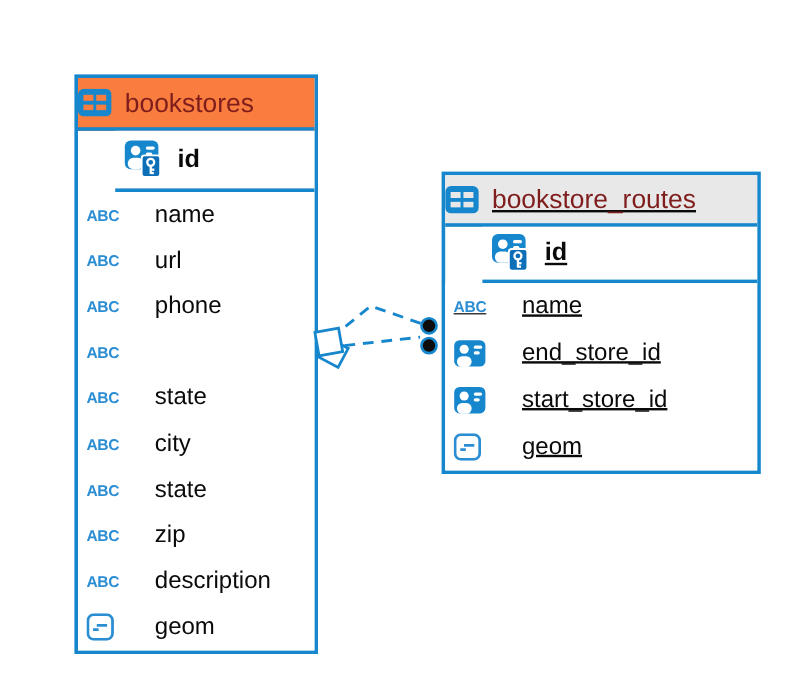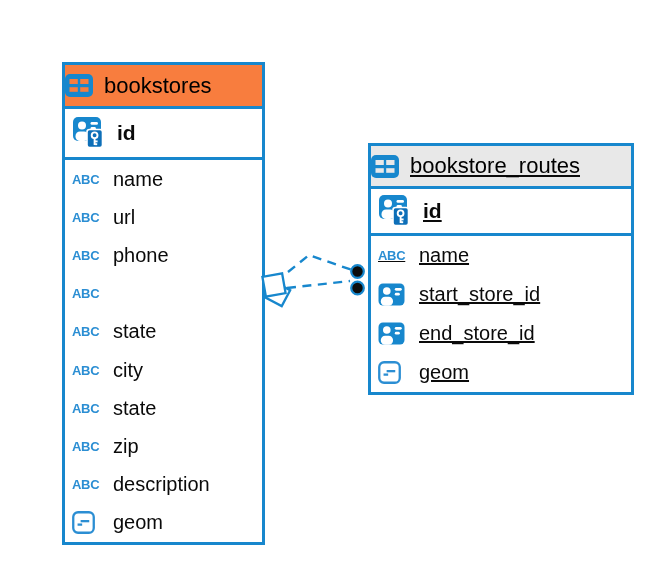--- a/index.html
+++ b/index.html
@@ -15,31 +15,31 @@
   .canvas{
     position:relative;width:654px;height:570px;background:#ffffff;
     font-family:"Liberation Sans",sans-serif;color:var(--ink);overflow:hidden;
   }
   .db-table{
     position:absolute;background:#fff;border:3px solid var(--blue);
   }
   .tbl-header{
     display:flex;align-items:center;gap:9px;
     border-bottom:3px solid var(--blue);
-    font-size:22px;color:#000000;
+    font-size:22px;color:#7f1d1d;
   }
   .tbl-header.orange{background:var(--orange);}
   .tbl-header.gray{background:var(--gray);}
   .pk-row{
     display:flex;align-items:center;gap:9px;padding-left:7px;
     border-bottom:3px solid var(--blue);
-    font-size:21px;font-weight:bold;background:#fff;
+    font-size:21px;font-weight:bold;background:#fff;margin-left:31px;
   }
   .field-row{
-    display:flex;align-items:center;gap:8px;padding-left:7px;
+    display:flex;align-items:center;gap:24px;padding-left:7px;
     font-size:20px;background:#fff;
   }
   .icon-cell{flex:none;width:33px;display:flex;align-items:center;}
   .t-left .tbl-header{height:41px;}
   .t-left .pk-row{height:48px;}
   .t-left .field-row{height:38.2px;}
   .t-right .tbl-header{height:40px;}
   .t-right .pk-row{height:44px;}
   .t-right .field-row{height:39px;}
   .abc{
@@ -191,33 +191,33 @@
     <div class="field-row">
       <span class="icon-cell">
         <svg width="27" height="23" viewBox="0 0 27 23">
           <rect x="0.5" y="0.5" width="26" height="22" rx="4.5" fill="var(--blue)"></rect>
           <circle cx="8.8" cy="8" r="3.8" fill="#fff"></circle>
           <rect x="2.8" y="13.8" width="12.2" height="9" rx="4.3" fill="#fff"></rect>
           <rect x="16.8" y="5" width="7" height="2.7" rx="1.35" fill="#fff"></rect>
           <rect x="16.8" y="9.8" width="5" height="2.7" rx="1.35" fill="#fff"></rect>
         </svg>
       </span>
-      <span>start_store_id</span>
+      <span>end_store_id</span>
     </div>
     <div class="field-row">
       <span class="icon-cell">
         <svg width="27" height="23" viewBox="0 0 27 23">
           <rect x="0.5" y="0.5" width="26" height="22" rx="4.5" fill="var(--blue)"></rect>
           <circle cx="8.8" cy="8" r="3.8" fill="#fff"></circle>
           <rect x="2.8" y="13.8" width="12.2" height="9" rx="4.3" fill="#fff"></rect>
           <rect x="16.8" y="5" width="7" height="2.7" rx="1.35" fill="#fff"></rect>
           <rect x="16.8" y="9.8" width="5" height="2.7" rx="1.35" fill="#fff"></rect>
         </svg>
       </span>
-      <span>end_store_id</span>
+      <span>start_store_id</span>
     </div>
     <div class="field-row">
       <span class="icon-cell">
         <svg width="23" height="23" viewBox="0 0 24 24">
           <rect x="1.3" y="1.3" width="21.4" height="21.4" rx="5" fill="none" stroke="var(--blue-icon)" stroke-width="2.4"></rect>
           <line x1="9" y1="10.6" x2="18" y2="10.6" stroke="var(--blue-icon)" stroke-width="2.4"></line>
           <line x1="5.8" y1="14.2" x2="10.6" y2="14.2" stroke="var(--blue-icon)" stroke-width="2.4"></line>
         </svg>
       </span>
       <span>geom</span>

